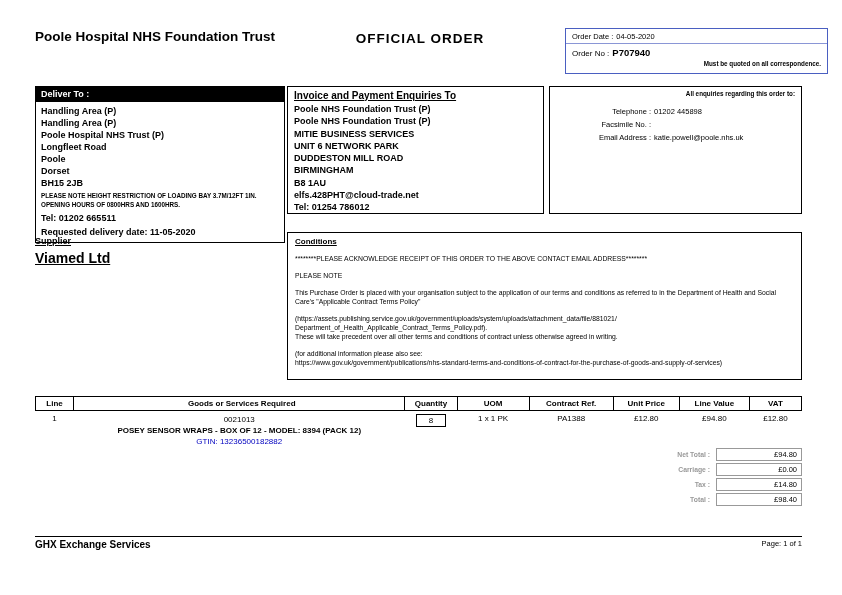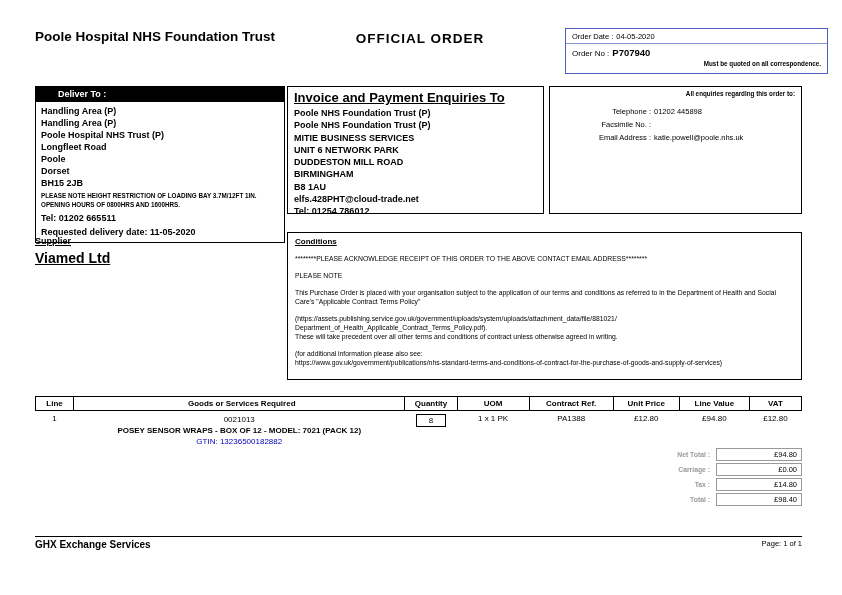--- a/index.html
+++ b/index.html
@@ -11,32 +11,32 @@
   .org-name{position:absolute;left:35px;top:28px;width:255px;font-size:13.5px;font-weight:bold;line-height:17px;}
   .doc-title{position:absolute;left:300px;top:31px;width:240px;text-align:center;font-size:13.5px;font-weight:bold;letter-spacing:1px;}
   .order-box{position:absolute;left:565px;top:28px;width:263px;height:46px;border:1px solid #4a5fc1;box-sizing:border-box;background:#fff;}
   .ob-date{font-size:7.5px;padding:3px 6px 2px 6px;border-bottom:1px solid #8a96d6;}
   .ob-no{font-size:8px;padding:3px 6px 1px 6px;}
   .ob-no-value{font-weight:bold;font-size:9.5px;margin-left:3px;}
   .ob-note{font-size:6.3px;font-weight:bold;text-align:right;padding:1px 6px 0 0;}
   .ob-date .val{margin-left:3px;}
   
   .deliver{position:absolute;left:35px;top:86px;width:250px;box-sizing:border-box;}
-  .dt-header{background:#000;color:#fff;font-size:9px;font-weight:bold;padding:2px 22px;border:1px solid #000;}
+  .dt-header{background:#000;color:#fff;font-size:9px;font-weight:bold;padding:2px 5px;border:1px solid #000;}
   .dt-body{border:1px solid #000;border-top:none;padding:3px 5px 5px 5px;background:#fff;}
   .addr-line{font-size:9px;font-weight:bold;line-height:12px;}
   .dt-note{font-size:6.3px;font-weight:bold;line-height:8.5px;margin-top:3px;width:96%;}
   .dt-tel,.dt-req{font-size:9px;font-weight:bold;margin-top:4px;}
   
   .supplier{position:absolute;left:35px;top:236px;}
   .supplier-label{font-size:9px;font-weight:bold;text-decoration:underline;}
   .supplier-name{font-size:14px;font-weight:bold;text-decoration:underline;margin-top:4px;}
   
   .invoice-box{position:absolute;left:287px;top:86px;width:257px;height:128px;border:1px solid #000;box-sizing:border-box;padding:3px 6px;background:#fff;}
-  .inv-title{font-size:13px;font-weight:bold;text-decoration:underline;margin-bottom:2px;}
+  .inv-title{font-size:10px;font-weight:bold;text-decoration:underline;margin-bottom:2px;}
   .inv-line{font-size:9px;font-weight:bold;line-height:12.3px;}
   
   .enquiries-box{position:absolute;left:549px;top:86px;width:253px;height:128px;border:1px solid #000;box-sizing:border-box;padding:3px 6px;background:#fff;}
   .enq-title{font-size:6.3px;font-weight:bold;text-align:right;}
   .enq-rows{margin-top:8px;}
   .enq-row{font-size:7.5px;line-height:13px;}
   .enq-label{display:inline-block;width:95px;text-align:right;margin-right:3px;}
   
   .conditions-box{position:absolute;left:287px;top:232px;width:515px;height:148px;border:1px solid #000;box-sizing:border-box;padding:4px 7px;background:#fff;}
   .cond-title{font-size:8px;font-weight:bold;text-decoration:underline;}
@@ -163,21 +163,21 @@
           <th>Unit Price</th>
           <th>Line Value</th>
           <th>VAT</th>
         </tr>
       </thead>
       <tbody>
         <tr>
           <td>1</td>
           <td class="c-goods">
             <div class="g-code">0021013</div>
-            <div class="g-desc">POSEY SENSOR WRAPS - BOX OF 12 - MODEL: 7021 (PACK 12)</div>
+            <div class="g-desc">POSEY SENSOR WRAPS - BOX OF 12 - MODEL: 8394 (PACK 12)</div>
             <div class="g-gtin">GTIN: 13236500182882</div>
           </td>
           <td><span class="qty-box">8</span></td>
           <td>1 x 1 PK</td>
           <td>PA1388</td>
           <td>£12.80</td>
           <td>£94.80</td>
           <td>£12.80</td>
         </tr>
       </tbody>

